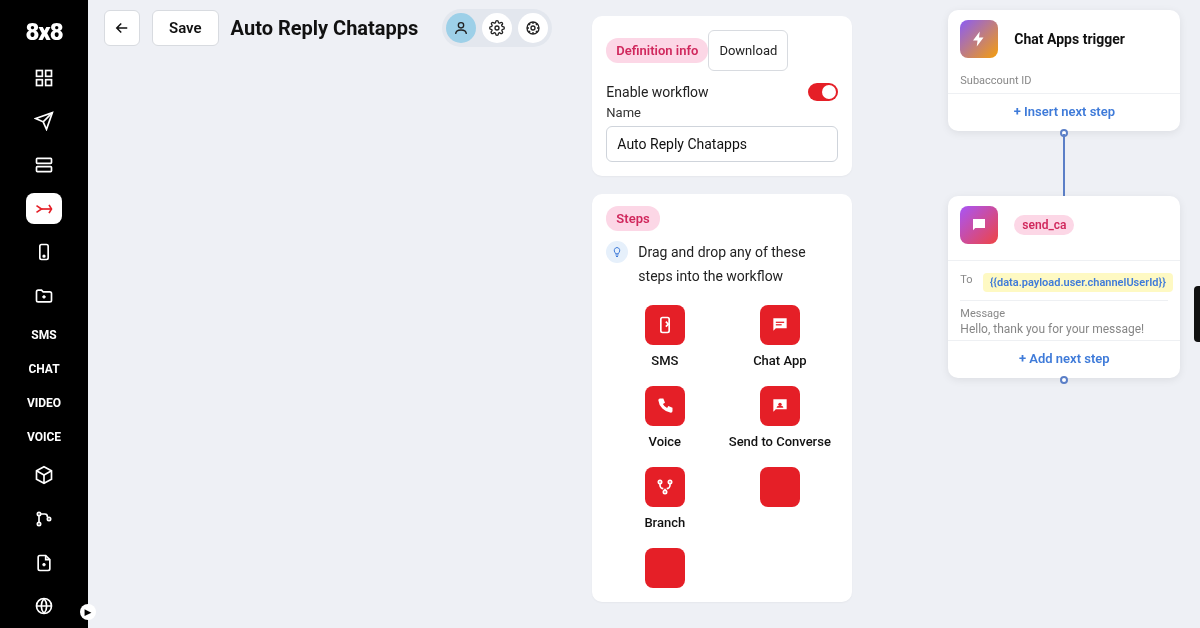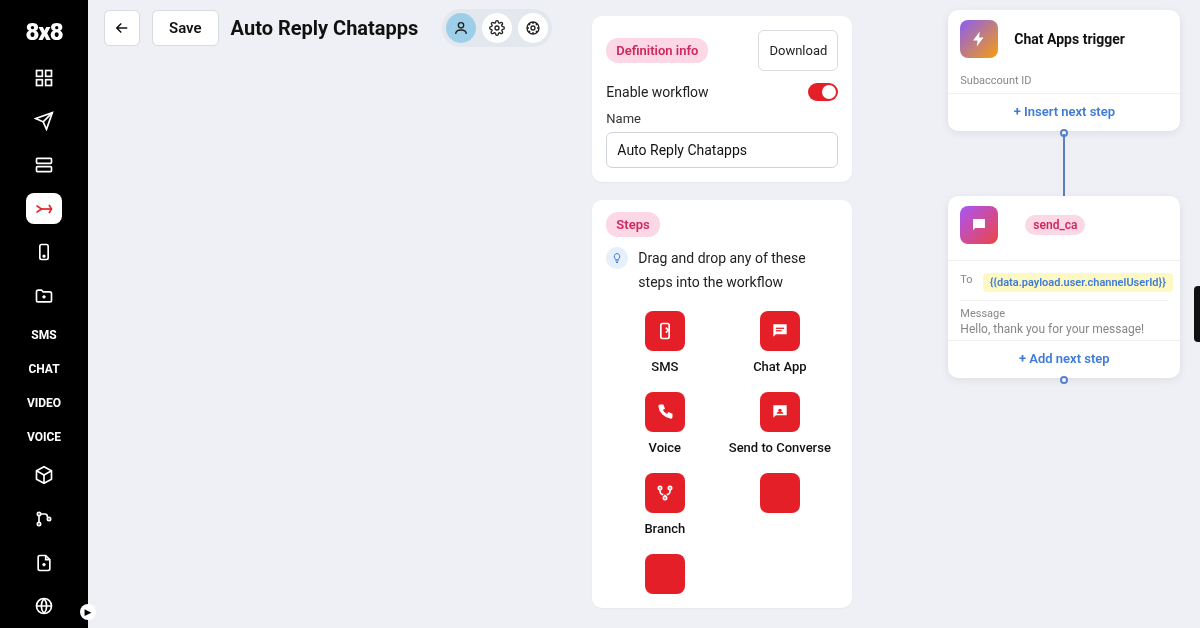--- a/index.html
+++ b/index.html
@@ -26,25 +26,25 @@
 .avatar-group { display: flex; gap: 6px; background: #e3e7ee; border-radius: 20px; padding: 4px; }
 .avatar-item { width: 30px; height: 30px; background: #fff; border-radius: 50%; display: flex; align-items: center; justify-content: center; cursor: pointer; }
 .avatar-item.active { background: #9dd0e8; }
 .avatar-item svg { width: 16px; height: 16px; color: #222; }
 
 .body { flex: 1; display: flex; position: relative; }
 
 
 .left-panel { width: 300px; padding: 16px 16px 0 24px; }
 .card { background: #fff; border-radius: 10px; padding: 14px; margin-bottom: 18px; box-shadow: 0 1px 2px rgba(0,0,0,.04); }
-.card-header { display: flex; align-items: center; justify-content: space-between; margin-bottom: 12px; }
+.card-header { display: flex; align-items: center; margin-bottom: 12px; }
 .badge { background: #fcd7e6; color: #d0285d; font-weight: 600; font-size: 13px; padding: 5px 10px; border-radius: 12px; }
 .badge.steps { display: inline-block; }
 .download-btn { border: 1px solid #d8dbe0; background: #fff; border-radius: 6px; padding: 12px 10px; font-size: 13px; cursor: pointer; color: #222; }
-.row { display: flex; align-items: center; justify-content: space-between; margin-bottom: 10px; font-size: 14px; color: #222; }
+.row { display: flex; align-items: center; justify-content: space-between; margin-bottom: 4px; font-size: 14px; color: #222; }
 .toggle { width: 30px; height: 18px; background: #e51f27; border-radius: 9px; position: relative; cursor: pointer; }
 .toggle .knob { width: 14px; height: 14px; background: #fff; border-radius: 50%; position: absolute; right: 2px; top: 2px; }
 .field-label { font-size: 13px; color: #333; margin-bottom: 6px; }
 .text-input { width: 100%; border: 1px solid #cfd4db; border-radius: 6px; padding: 9px 10px; font-size: 14px; color: #111; }
 
 .steps-card { padding-top: 12px; }
 .hint { display: flex; gap: 10px; align-items: flex-start; margin: 10px 0 16px; }
 .hint-bulb { width: 22px; height: 22px; background: #e6f0fb; border-radius: 50%; display: flex; align-items: center; justify-content: center; color: #3f7bd9; font-size: 12px; flex-shrink: 0; }
 .hint-text { font-size: 14px; line-height: 1.7; color: #222; }
 .step-grid { display: grid; grid-template-columns: 1fr 1fr; gap: 18px 10px; padding: 0 6px; }
@@ -54,21 +54,21 @@
 .step-name { font-size: 13px; color: #111; font-weight: 500; }
 
 
 .canvas { flex: 1; position: relative; padding: 16px 24px 0 80px; }
 .node { width: 232px; background: #fff; border-radius: 10px; box-shadow: 0 2px 8px rgba(0,0,0,.08); position: absolute; }
 .node-head { display: flex; align-items: center; gap: 16px; padding: 10px 12px; }
 .node-icon { width: 38px; height: 38px; border-radius: 8px; display: flex; align-items: center; justify-content: center; color: #fff; }
 .grad-purple { background: linear-gradient(135deg,#8a5cf6,#f59e0b); }
 .grad-pink { background: linear-gradient(135deg,#a855f7,#ef4444); }
 .node-title { font-weight: 700; font-size: 14px; color: #111; }
-.node-chip { background: #fcd7e6; color: #d0285d; font-size: 12px; font-weight: 600; padding: 3px 8px; border-radius: 10px; margin-left: 11px; }
+.node-chip { background: #fcd7e6; color: #d0285d; font-size: 12px; font-weight: 600; padding: 3px 8px; border-radius: 10px; }
 .node-body { padding: 6px 12px 4px; }
 .node-label { font-size: 11px; color: #888; margin-bottom: 2px; }
 .node-val { font-size: 12px; color: #333; }
 .var-chip { display: inline-block; background: #fef9c3; color: #3f7bd9; font-size: 11px; font-weight: 600; padding: 3px 7px; border-radius: 4px; }
 .node-sep { height: 1px; background: #eef0f3; margin: 6px 0; }
 .node-action { color: #3f7bd9; font-size: 13px; font-weight: 600; text-align: center; padding: 10px 0 12px; cursor: pointer; border-top: 1px solid #eef0f3; }
 .node-action .plus { font-weight: 700; }
 .connector { position: absolute; left: 50%; width: 2px; background: #5b7fc7; transform: translateX(-1px); }
 .conn-dot { position: absolute; left: 50%; transform: translateX(-50%); width: 8px; height: 8px; background: #fff; border: 2px solid #5b7fc7; border-radius: 50%; }
 

